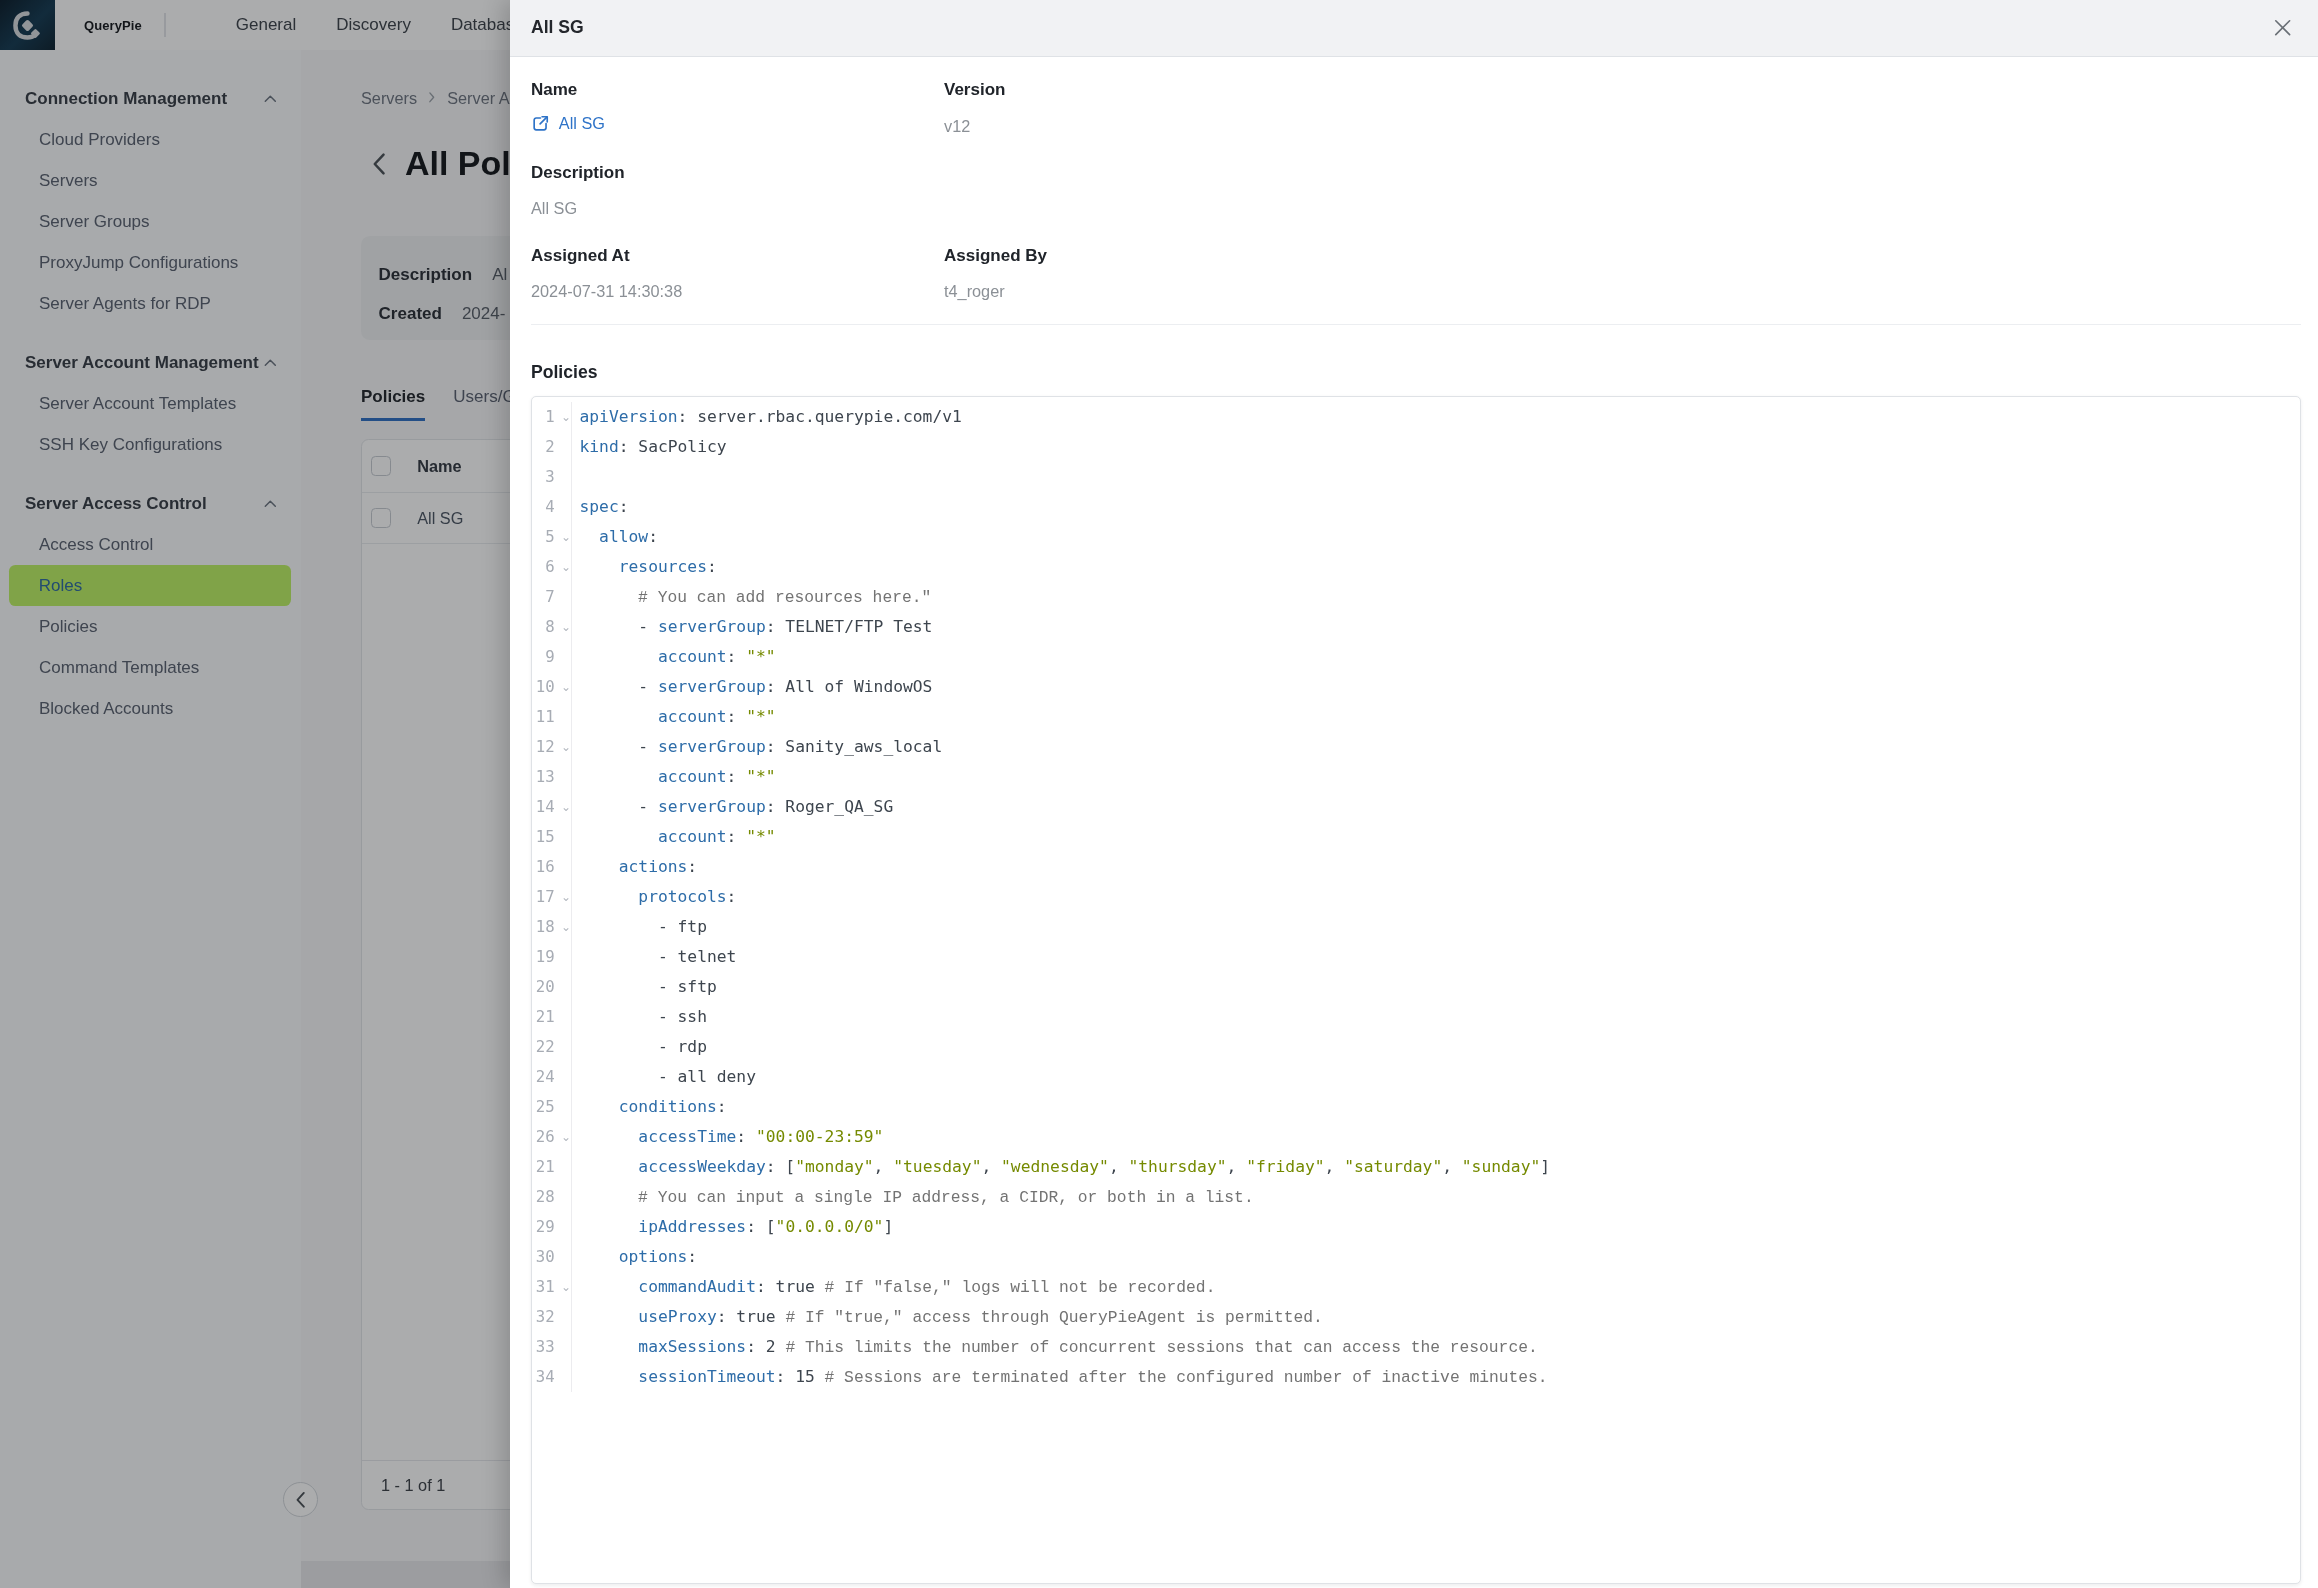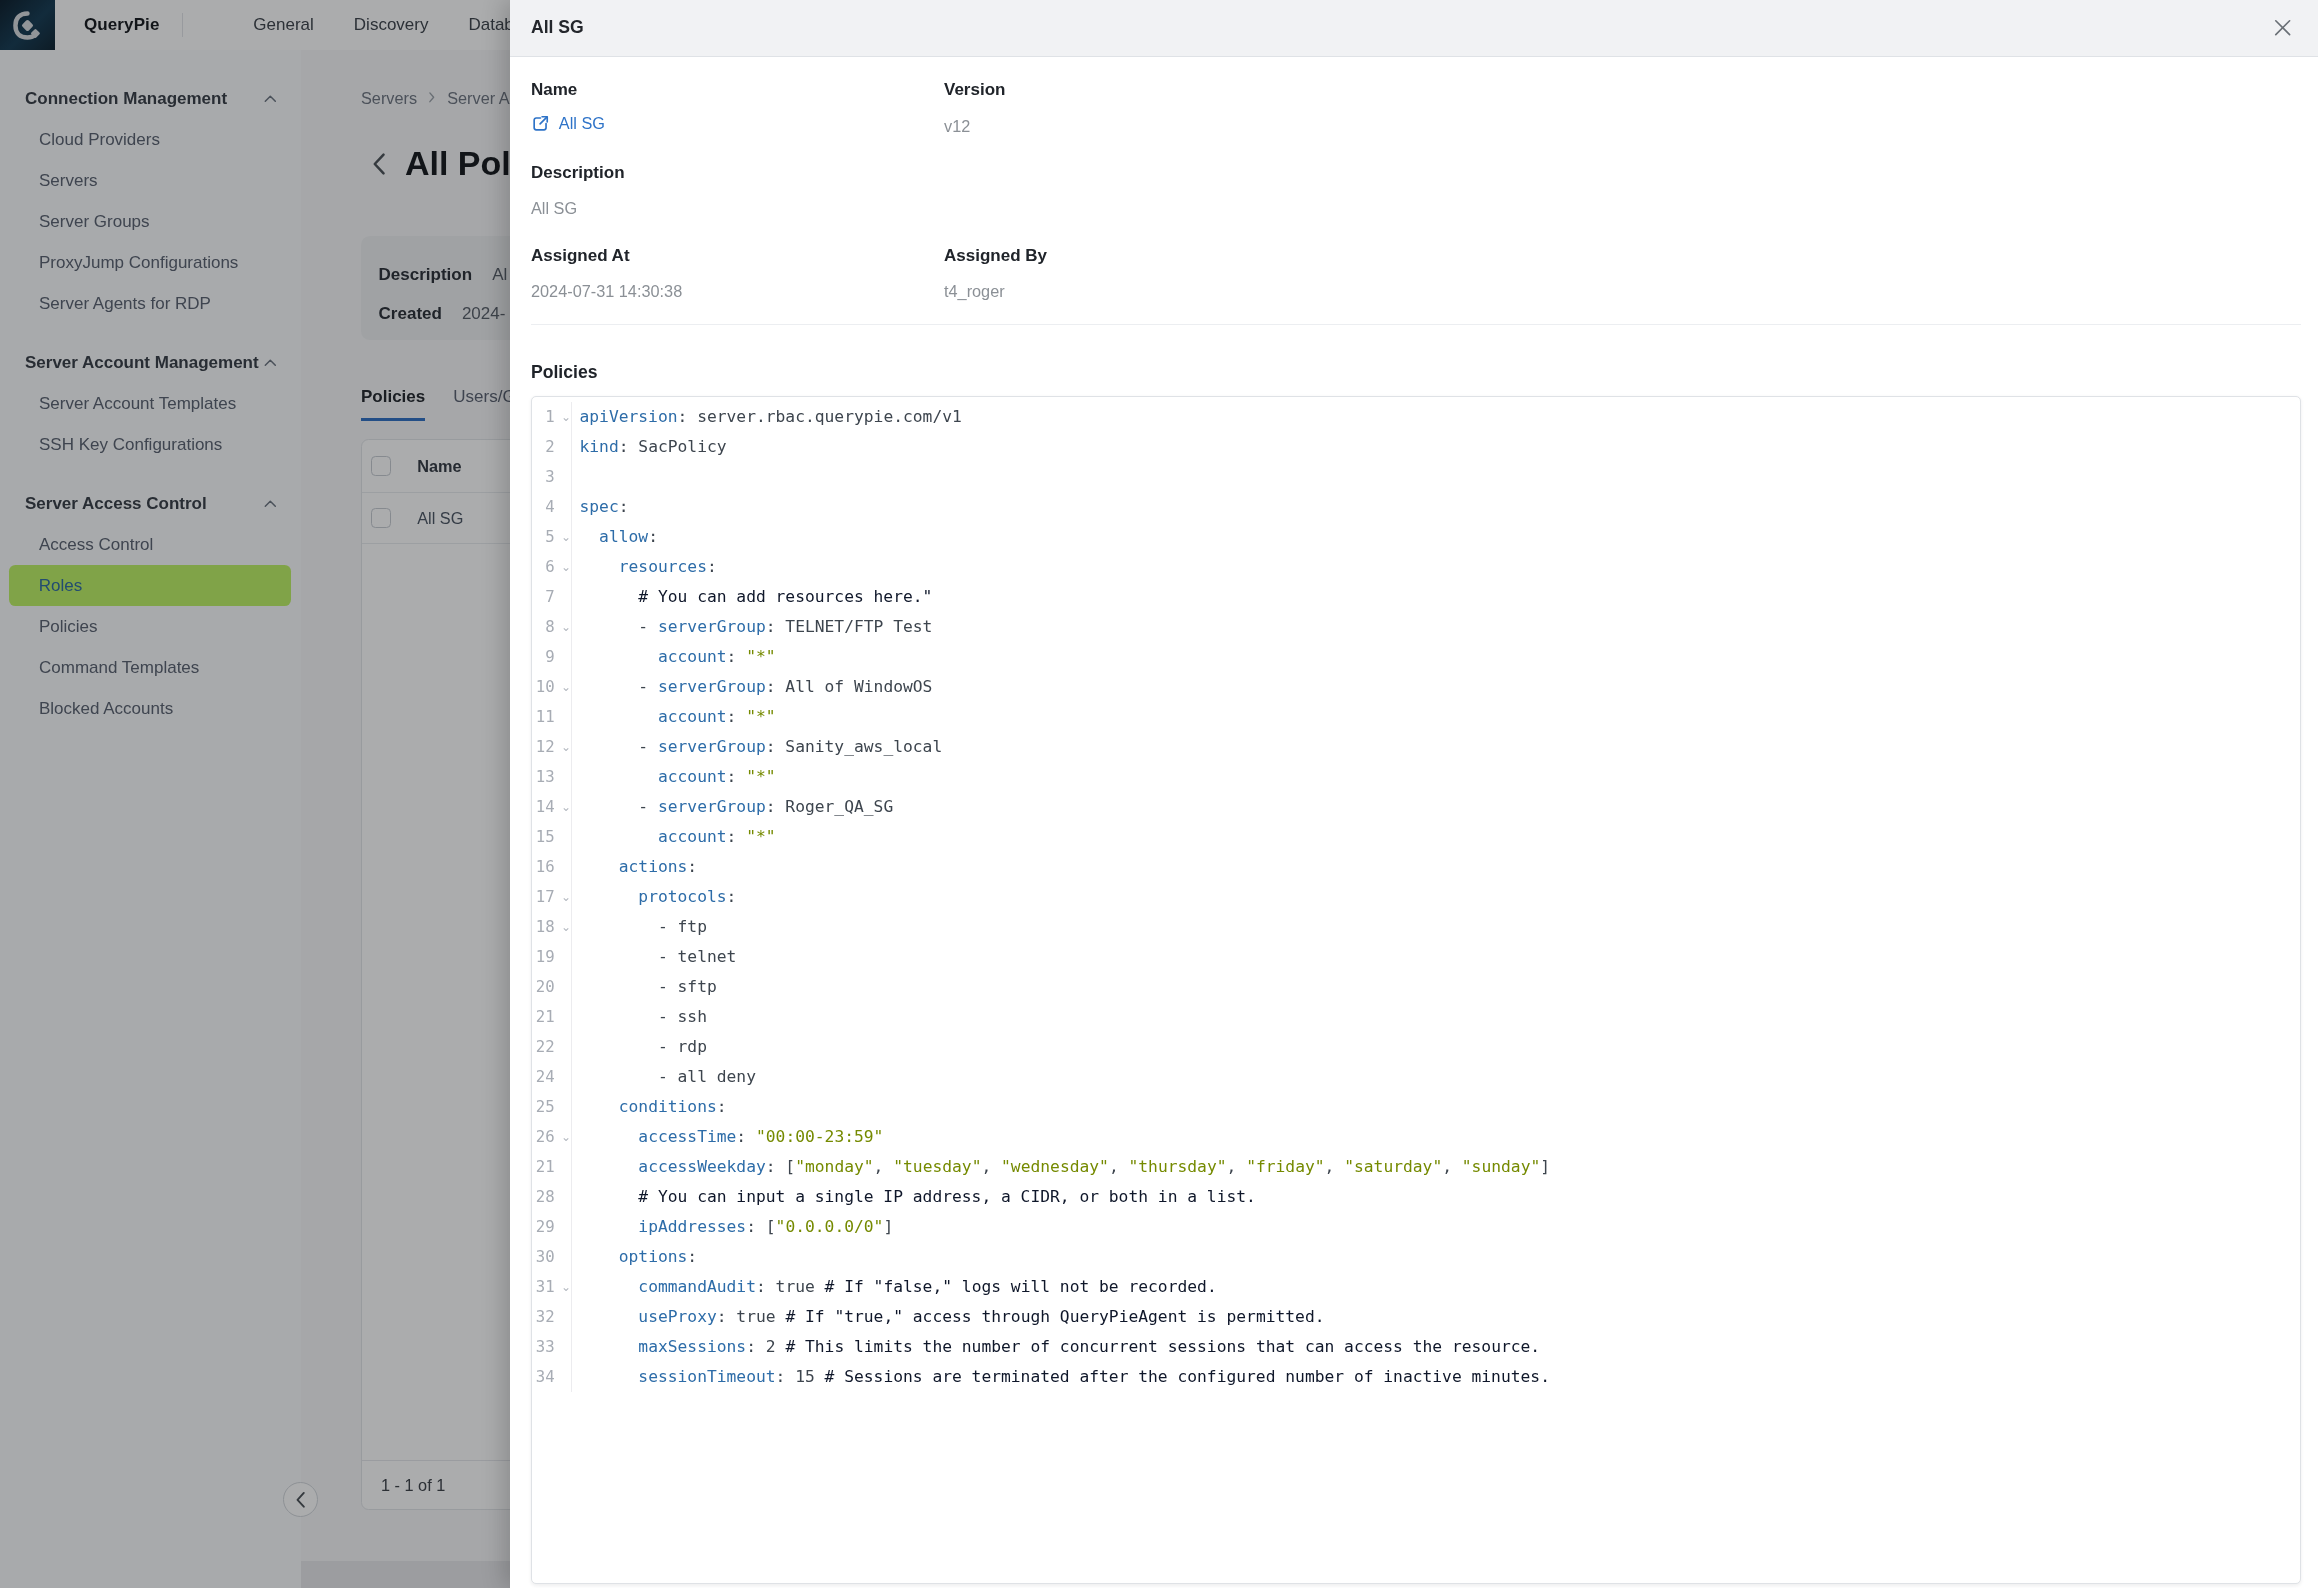--- a/index.html
+++ b/index.html
@@ -3,21 +3,21 @@
 <meta charset="utf-8">
 <style>
   html,body{margin:0;padding:0;background:#4b4e53;}
   .app{position:relative;width:2319px;height:1588px;overflow:hidden;background:#f7f8f9;
        font-family:"Liberation Sans",sans-serif;-webkit-font-smoothing:antialiased;}
   
   .topnav{position:absolute;left:0;top:0;width:100%;height:50px;background:#ffffff;
           border-bottom:0.6px solid #e8eaed;display:flex;align-items:center;z-index:1;}
   .logo{width:55px;height:50px;flex:0 0 55px;background:linear-gradient(135deg,#0b1d2b 0%,#143a52 55%,#0e2230 100%);
         display:flex;align-items:center;justify-content:center;}
-  .brand{margin-left:29px;font-size:17px;font-weight:bold;color:#15181d;letter-spacing:0.1px;}
+  .brand{margin-left:29px;font-size:13px;font-weight:bold;color:#15181d;letter-spacing:0.1px;}
   .nav-divider{margin-left:22.6px;width:1.3px;height:24px;background:#e2e4e8;}
   .nav-item{font-size:17px;color:#3d434b;font-weight:500;}
   .nav-item:nth-of-type(1){margin-left:35px;}
   
   .sidebar{position:absolute;left:0;top:50px;width:301px;bottom:0;background:#fbfcfd;
            border-right:0.6px solid #e5e7eb;z-index:1;}
   .side-section{margin-top:19px;}
   .side-section:first-child{margin-top:29px;}
   .side-header{height:40px;display:flex;align-items:center;justify-content:space-between;
                padding:0 24px 0 25px;font-size:17px;font-weight:bold;color:#363c45;}
@@ -72,21 +72,21 @@
   .editor{position:absolute;left:21px;top:396px;right:17.6px;height:1188px;background:#ffffff;
           border:1.3px solid #dfe2e6;border-radius:5px;box-sizing:border-box;overflow:hidden;
           box-shadow:0 1.9px 3.8px rgba(25,30,40,0.07);padding-top:5px;}
   .cline{display:flex;height:30px;align-items:center;}
   .gutter{flex:0 0 40px;position:relative;height:100%;border-right:1.3px solid #ececef;box-sizing:border-box;}
   .lnum{position:absolute;right:16.3px;top:0;height:30px;line-height:30px;
         font-family:"DejaVu Sans Mono",monospace;font-size:15.7px;color:#a7acb4;}
   .fold{position:absolute;right:0px;top:8.8px;font-size:12px;color:#b4b9c0;line-height:12px;}
   .ccode{flex:1;white-space:pre;font-family:"DejaVu Sans Mono",monospace;font-size:16.3px;
          line-height:30px;padding-left:7.5px;}
-  .t-k{color:#2d6ca8;} .t-p{color:#3d454e;} .t-s{color:#758a00;} .t-c{color:#0f172a;}
+  .t-k{color:#2d6ca8;} .t-p{color:#3d454e;} .t-s{color:#758a00;} .t-c{color:#737373;font-family:Liberation Mono, monospace;}
 </style>
 </head>
 <body>
 
 <div class="app">
 
   <div class="topnav">
     <div class="logo">
       <svg width="33" height="33" viewBox="0 0 52 52">
         <g fill="none" stroke="#d9dcdf" stroke-width="7" stroke-linecap="round">

